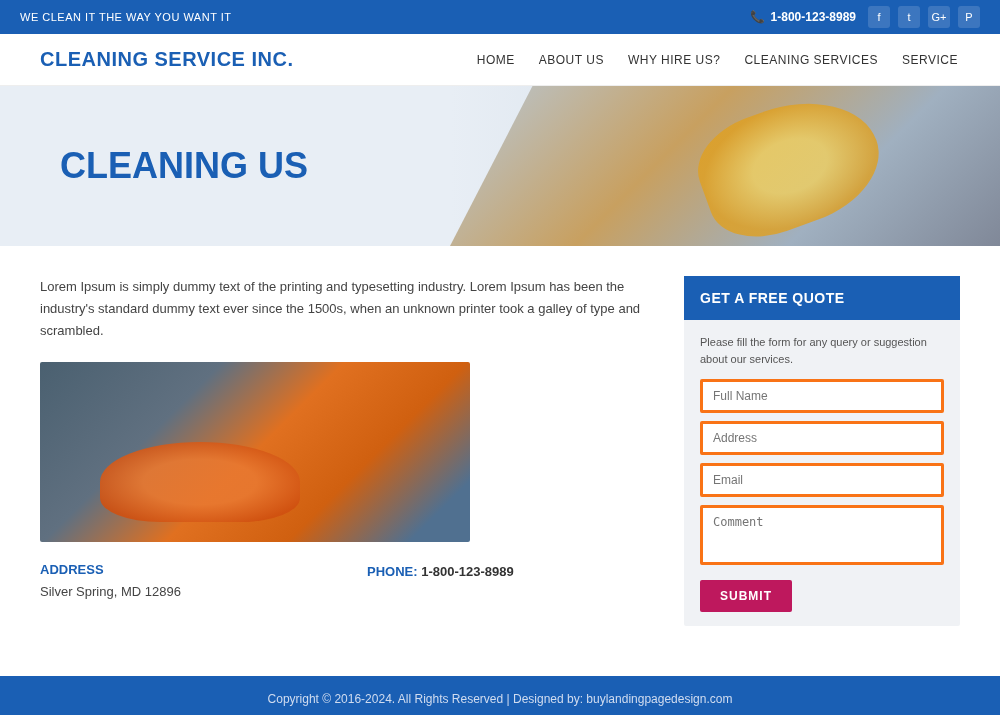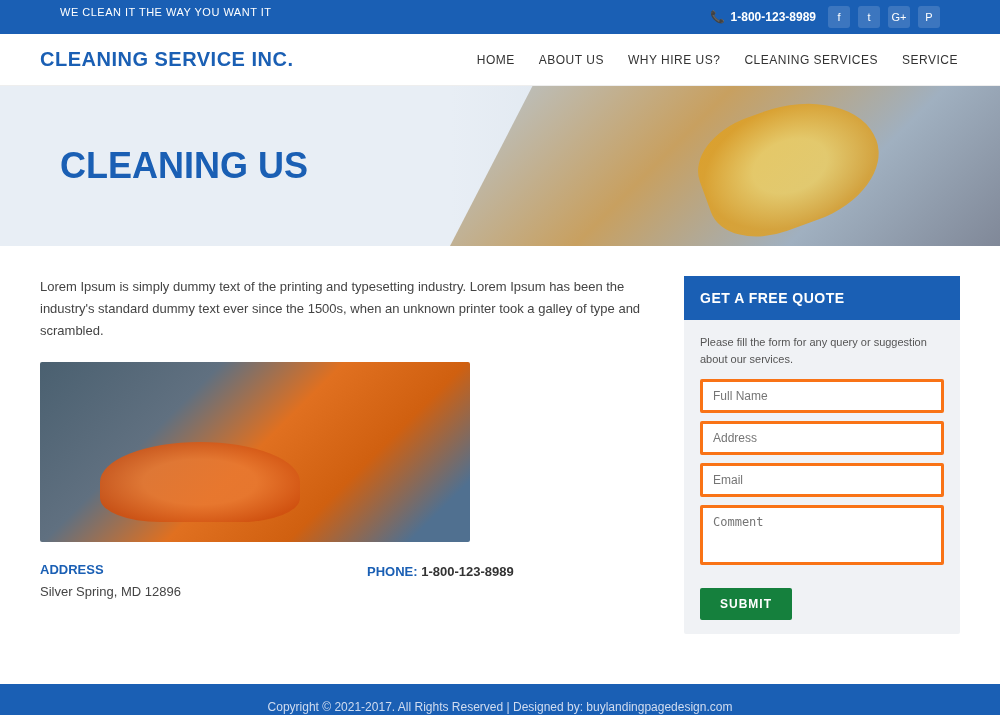--- a/index.html
+++ b/index.html
@@ -3,23 +3,24 @@
   <meta charset="utf-8">
   <style>
     * { box-sizing: border-box; margin: 0; padding: 0; }
     body { font-family: Arial, sans-serif; font-size: 14px; color: #333; background: #fff; }
 
     
     .top-bar {
       background: #1a5fb4;
       color: #fff;
       font-size: 11px;
-      padding: 6px 60px;
+      padding: 6px 20px;
       display: flex;
       justify-content: space-between;
+      align-items: center;
     }
     .top-bar-left { letter-spacing: 0.5px; }
     .top-bar-right { display: flex; align-items: center; gap: 12px; }
     .top-bar-phone { display: flex; align-items: center; gap: 5px; font-size: 12px; font-weight: bold; }
     .social-icons { display: flex; gap: 8px; }
     .social-icon {
       width: 22px; height: 22px;
       background: rgba(255,255,255,0.15);
       border-radius: 3px;
       display: flex; align-items: center; justify-content: center;
@@ -181,30 +182,30 @@
       color: #666;
       margin-bottom: 8px;
       background: #fff;
       outline: none;
     }
     textarea.form-field {
       height: 60px;
       resize: none;
     }
     .submit-btn {
-      background: #15803d;
+      background: #be185d;
       color: #fff;
       border: none;
       padding: 9px 20px;
       font-size: 12px;
       font-weight: bold;
       cursor: pointer;
       letter-spacing: 1px;
       border-radius: 2px;
-      margin-top: 12px;
+      margin-top: 4px;
     }
 
     
     .footer {
       background: #1a5fb4;
       color: #d0dcf0;
       text-align: center;
       padding: 16px;
       font-size: 12px;
       margin-top: 20px;
@@ -278,14 +279,14 @@
         <input class="form-field" type="text" placeholder="Email" style="">
         <textarea class="form-field" placeholder="Comment" style=""></textarea>
         <button class="submit-btn">SUBMIT</button>
       </div>
     </div>
   </div>
 
 </div>
 
 <div class="footer">
-  <span>Copyright © 2021-2017. All Rights Reserved  |  Designed by: buylandingpagedesign.com</span>
+  <span>Copyright © 2016-2024. All Rights Reserved  |  Designed by: buylandingpagedesign.com</span>
 </div>
 
 </body></html>

